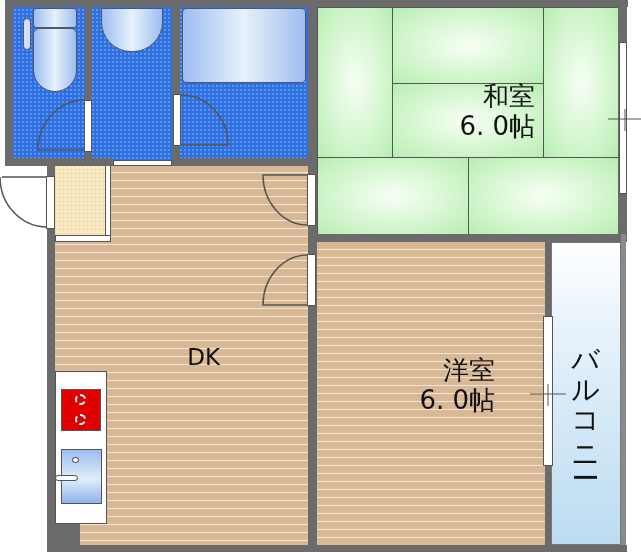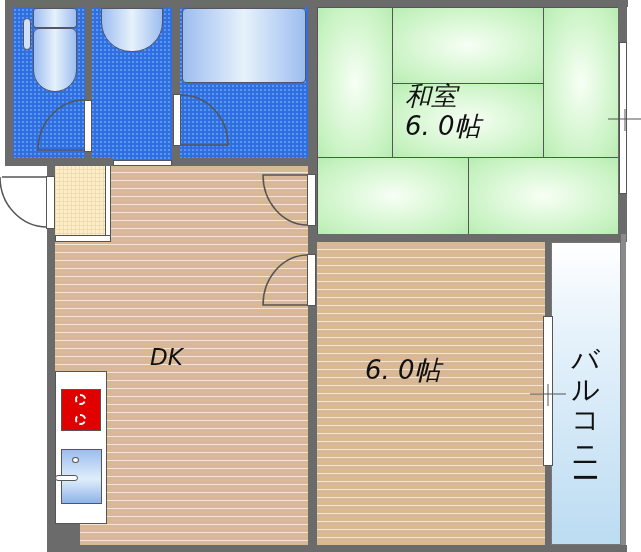--- a/index.html
+++ b/index.html
@@ -9,21 +9,21 @@
   .blue { background-color:#2f6fe0;
           background-image: radial-gradient(circle, #5a97f2 0.8px, transparent 1.1px);
           background-size:4px 4px; }
   .tatami { background: radial-gradient(ellipse at center, #f7fff5 0%, #c6f2c0 80%, #b8ecb3 100%); border:1px solid #555; }
   .wood { background-color:#d9b896;
           background-image: repeating-linear-gradient(to bottom, transparent 0px, transparent 7px, #f3e6d6 7px, #f3e6d6 8px); }
   .tile { background-color:#fbeec8;
           background-image: linear-gradient(#f0dcae 1px, transparent 1px), linear-gradient(90deg, #f0dcae 1px, transparent 1px);
           background-size:4px 4px; }
   .opening { background:#ffffff; border:1px solid #555; }
-  .label { position:absolute; font-style:italic; color:#111; text-align:left; line-height:1.15; }
+  .label { position:absolute; color:#111; text-align:right; line-height:1.15; }
   .fixture { border:1.5px solid #556; background: linear-gradient(to right, #9dbdf0, #e6f2fb 50%, #9dbdf0); }
   .vlabel { writing-mode: vertical-rl; font-size:28px; color:#111; letter-spacing:2px; }
 </style>
 </head>
 <body>
 
 <div class="abs blue" style="left:5px;top:0;width:82px;height:160px;"></div>
 <div class="abs blue" style="left:87px;top:0;width:88px;height:160px;"></div>
 <div class="abs blue" style="left:175px;top:0;width:135px;height:160px;"></div>
 
@@ -111,15 +111,16 @@
 <div class="abs" style="left:55px;top:475px;width:23px;height:6px;background:#fff;border:1px solid #555;border-radius:3px;"></div>
 <div class="abs" style="left:72px;top:457px;width:7px;height:6px;background:#fff;border:1px solid #555;border-radius:50%;"></div>
 <div class="abs" style="left:55px;top:524px;width:25px;height:21px;background:#6b6b6b;"></div>
 
 <div class="label" style="left:405px;top:82px;width:130px;font-size:26px;">
   <div>和室</div>
   <div>6. 0帖</div>
 </div>
 <div class="label" style="left:150px;top:344px;width:70px;font-size:23px;">DK</div>
 <div class="label" style="left:365px;top:356px;width:130px;font-size:26px;">
+  <div>洋室</div>
   <div>6. 0帖</div>
 </div>
 <div class="abs vlabel" style="left:566px;top:328px;">バルコニー</div>
 
 </body></html>

